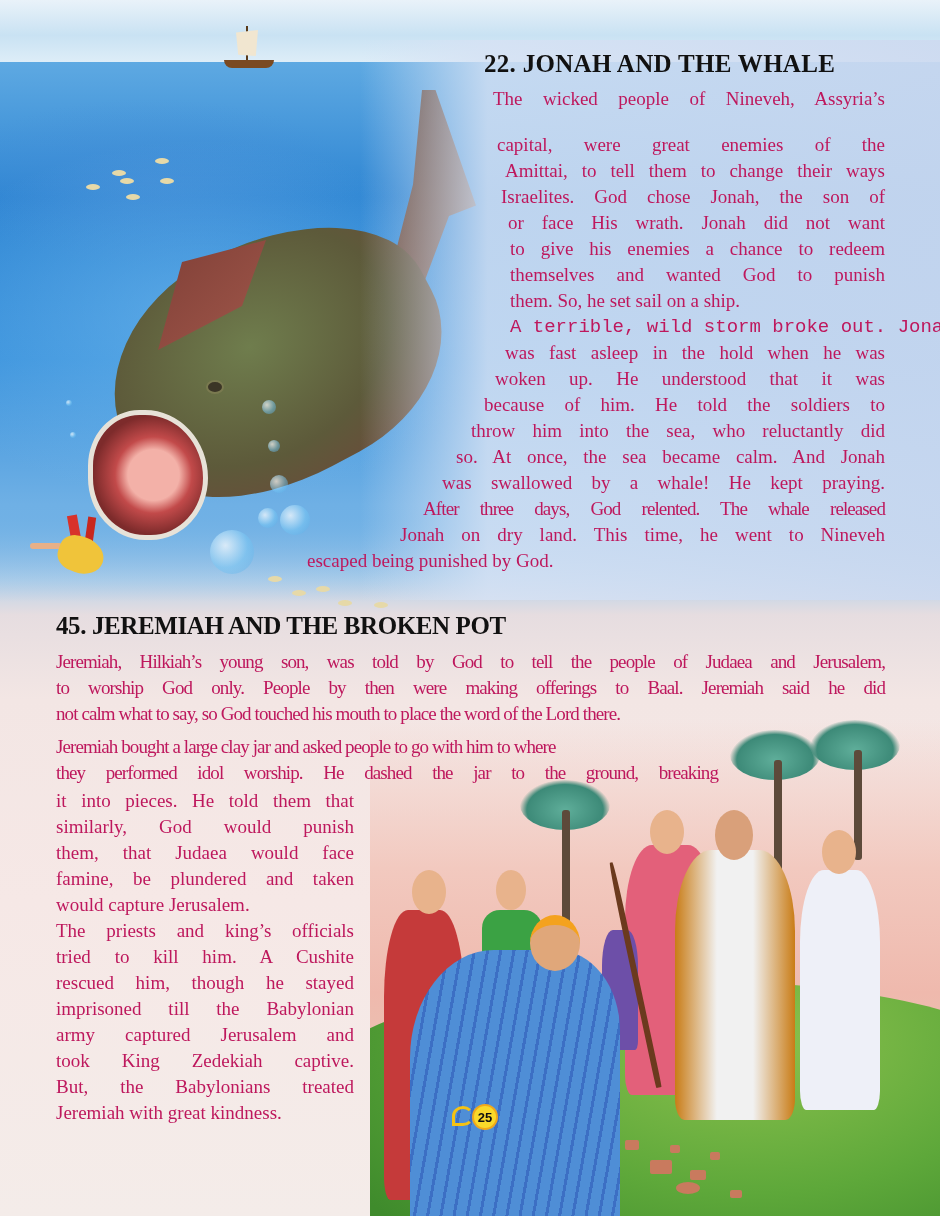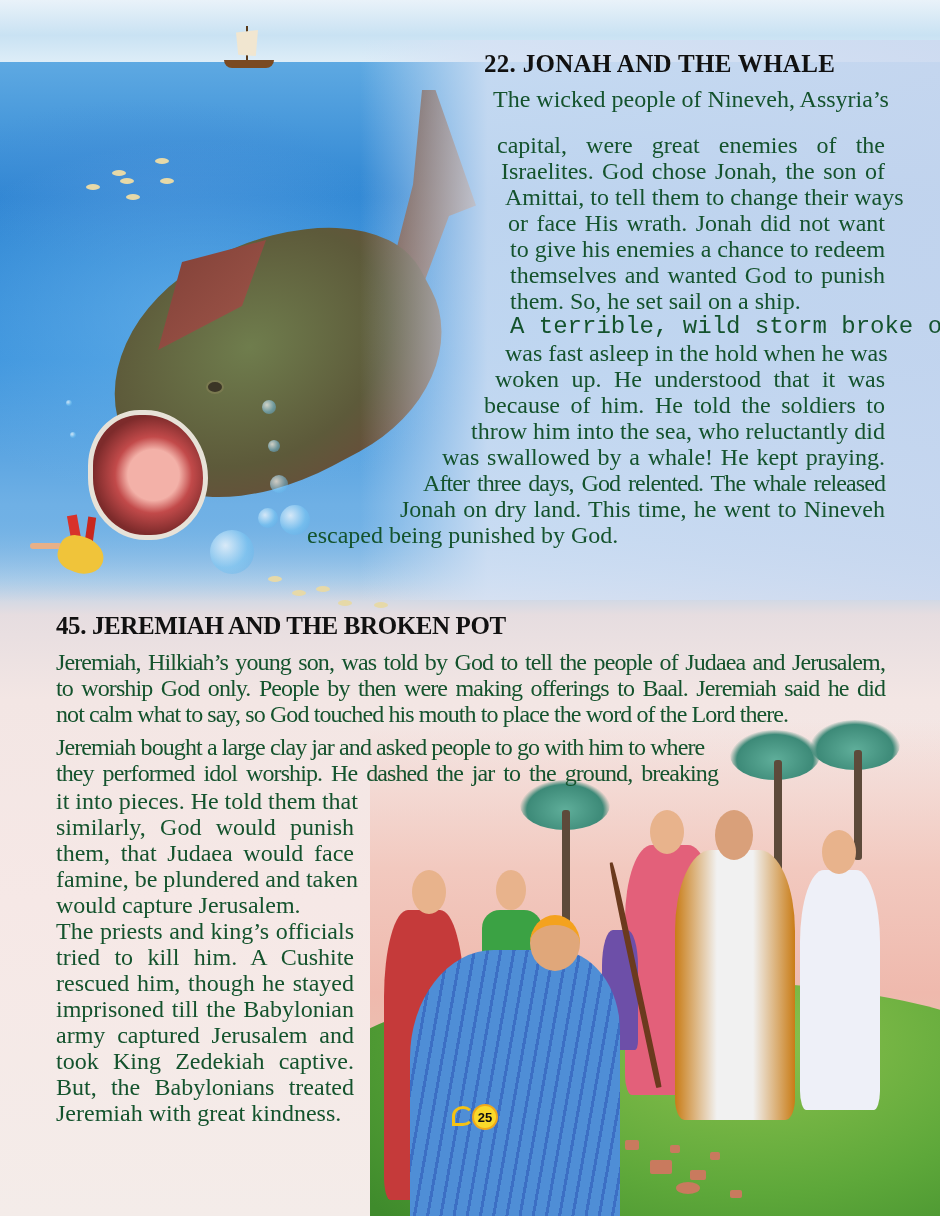--- a/index.html
+++ b/index.html
@@ -119,21 +119,21 @@
     .person { position: absolute; border-radius: 30% 30% 8% 8%; }
     .head { position: absolute; border-radius: 50%; background: #e8b38c; }
     .shard { position: absolute; background: #c97a5e; border-radius: 2px; }
 
     
     .heading {
       position: absolute; font-weight: bold; font-size: 25px; letter-spacing: 0.3px; color: #111;
       white-space: nowrap;
     }
     .para {
-      position: absolute; font-size: 24px; line-height: 26px; color: #14532d;
+      position: absolute; font-size: 19px; line-height: 26px; color: #be185d;
     }
     .line { display: block; white-space: nowrap; height: 26px; }
     .line.j { text-align: justify; text-align-last: justify; }
     .line.l { text-align: left; }
     .cond { font-family: "Liberation Serif", serif; letter-spacing: -0.9px; }
 
     .page-num {
       position: absolute; left: 452px; top: 1100px; width: 48px; height: 32px;
     }
     .page-num .swirl {
@@ -202,31 +202,32 @@
   <div class="fish" style="left:374px;top:602px;"></div>
 </div>
 
 <div class="text-panel-top"></div>
 
 <div class="heading" style="left:484px;top:50px;font-size:25px;">22. JONAH AND THE WHALE</div>
 
 <div class="para" style="left:0;top:86px;width:885px;">
   <span class="line j" style="margin-left:493px;">The wicked people of Nineveh, Assyria’s</span>
   <span class="line j" style="margin-left:497px;margin-top:20px;">capital, were great enemies of the</span>
+  <span class="line j" style="margin-left:505px;">Amittai, to tell them to change their ways</span>
   <span class="line j" style="margin-left:501px;">Israelites. God chose Jonah, the son of</span>
-  <span class="line j" style="margin-left:505px;">Amittai, to tell them to change their ways</span>
   <span class="line j" style="margin-left:508px;">or face His wrath. Jonah did not want</span>
   <span class="line j" style="margin-left:510px;">to give his enemies a chance to redeem</span>
   <span class="line j" style="margin-left:510px;">themselves and wanted God to punish</span>
   <span class="line l" style="margin-left:510px;">them. So, he set sail on a ship.</span>
   <span class="line j" style="margin-left:510px;font-family:Liberation Mono, monospace;">A terrible, wild storm broke out. Jonah</span>
   <span class="line j" style="margin-left:505px;">was fast asleep in the hold when he was</span>
   <span class="line j" style="margin-left:495px;">woken up. He understood that it was</span>
   <span class="line j" style="margin-left:484px;">because of him. He told the soldiers to</span>
   <span class="line j" style="margin-left:471px;">throw him into the sea, who reluctantly did</span>
+  <span class="line j" style="margin-left:456px;">so. At once, the sea became calm. And Jonah</span>
   <span class="line j" style="margin-left:442px;">was swallowed by a whale! He kept praying.</span>
   <span class="line j cond" style="margin-left:423px;">After three days, God relented. The whale released</span>
   <span class="line j" style="margin-left:400px;">Jonah on dry land. This time, he went to Nineveh</span>
   <span class="line l" style="margin-left:307px;">escaped being punished by God.</span>
 </div>
 
 <div class="scene-bottom">
   <div class="sky2"></div>
   <div class="palm" style="left:150px;top:60px;">
     <div class="leaves" style="left:0;top:0;"></div>

